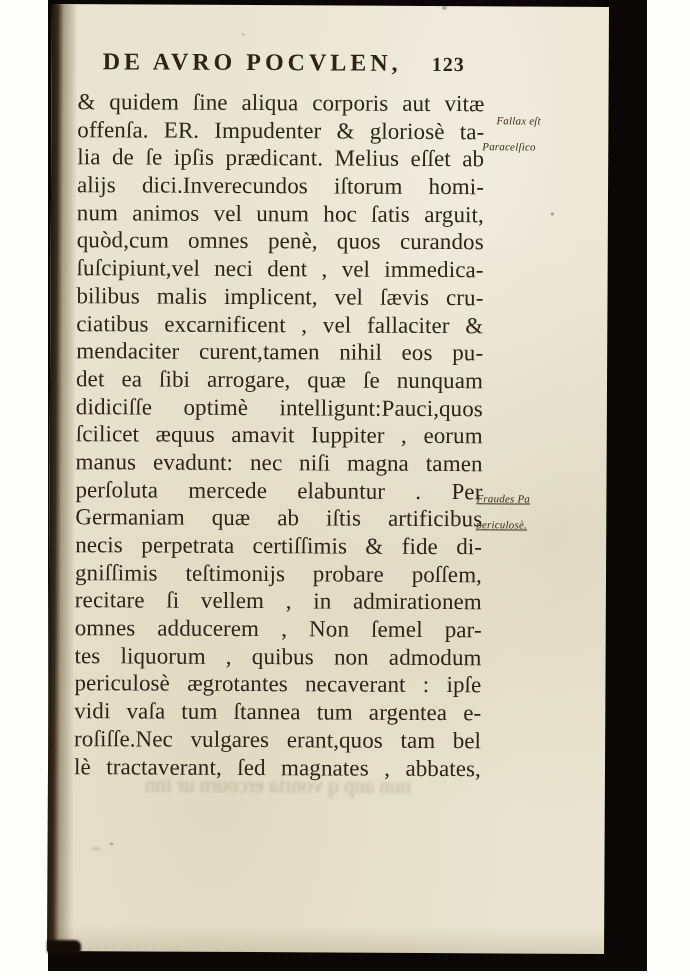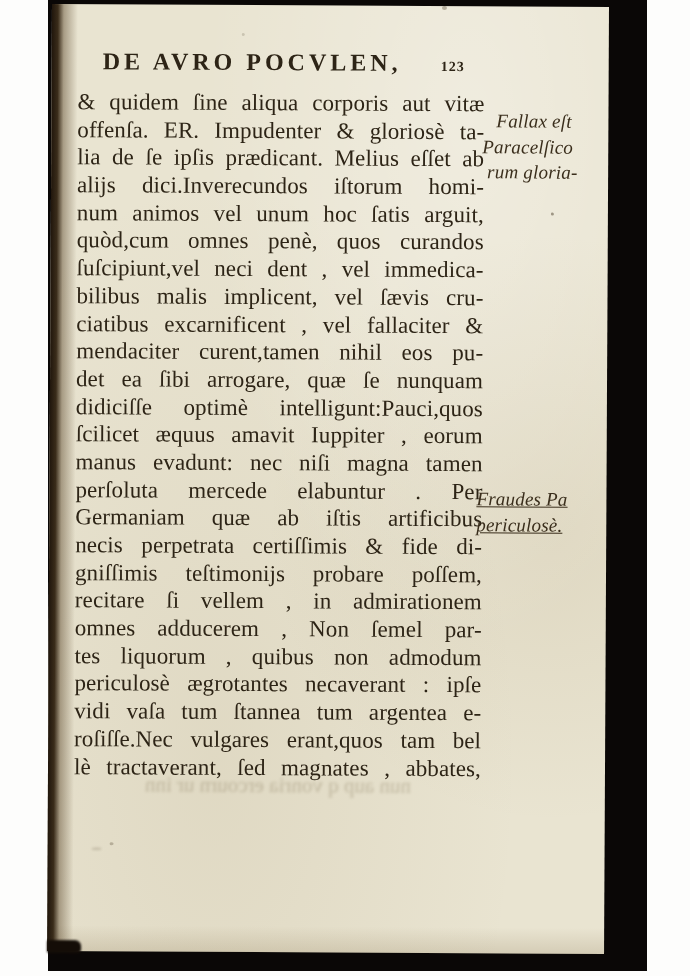--- a/index.html
+++ b/index.html
@@ -36,34 +36,34 @@
     background:#140d07;border-radius:2px 6px 4px 2px;filter:blur(1px);
   }
   .header{
     position:absolute;left:51px;top:44px;width:362px;
     display:flex;justify-content:space-between;align-items:baseline;
   }
   .header .title{
     font-size:24px;letter-spacing:4px;font-weight:bold;white-space:nowrap;
   }
   .header .folio{
-    font-size:14px;letter-spacing:1px;font-weight:bold;
+    font-size:20px;letter-spacing:1px;font-weight:bold;
   }
   .body-block{
     position:absolute;left:26px;top:84px;width:407px;
   }
   .line{
     height:27.7px;line-height:27.7px;
     font-size:23px;
     text-align:justify;text-align-last:justify;
     white-space:nowrap;letter-spacing:0.1px;
   }
   .margin-note{
     position:absolute;width:126px;
-    font-style:italic;font-size:19px;line-height:25.5px;
+    font-style:italic;font-size:11px;line-height:25.5px;
     color:#3a2e1c;letter-spacing:0.2px;
   }
   .note-1{left:431px;top:102px;}
   .note-2{left:427px;top:480px;text-decoration:underline;}
   .note-line{white-space:nowrap;}
   .note-1 .note-line:nth-child(1){margin-left:14px;}
   .note-1 .note-line:nth-child(3){margin-left:5px;}
   
   .ghost{
     position:absolute;left:30px;top:768px;width:400px;
@@ -116,21 +116,20 @@
     <div class="line">tes liquorum , quibus non admodum</div>
     <div class="line">periculosè ægrotantes necaverant : ipſe</div>
     <div class="line">vidi vaſa tum ſtannea tum argentea e-</div>
     <div class="line">roſiſſe.Nec vulgares erant,quos tam bel</div>
     <div class="line">lè tractaverant, ſed magnates , abbates,</div>
   </div>
 
   <div class="margin-note note-1">
     <div class="note-line">Fallax eſt</div>
     <div class="note-line">Paracelſico</div>
-    <div class="note-line">rum gloria-</div>
   </div>
 
   <div class="margin-note note-2">
     <div class="note-line">Fraudes Pa</div>
     <div class="note-line">periculosè.</div>
   </div>
 
   <div class="ghost">nun aup q vonria ercourn ur inn</div>
 
   <div class="speck s1"></div>

